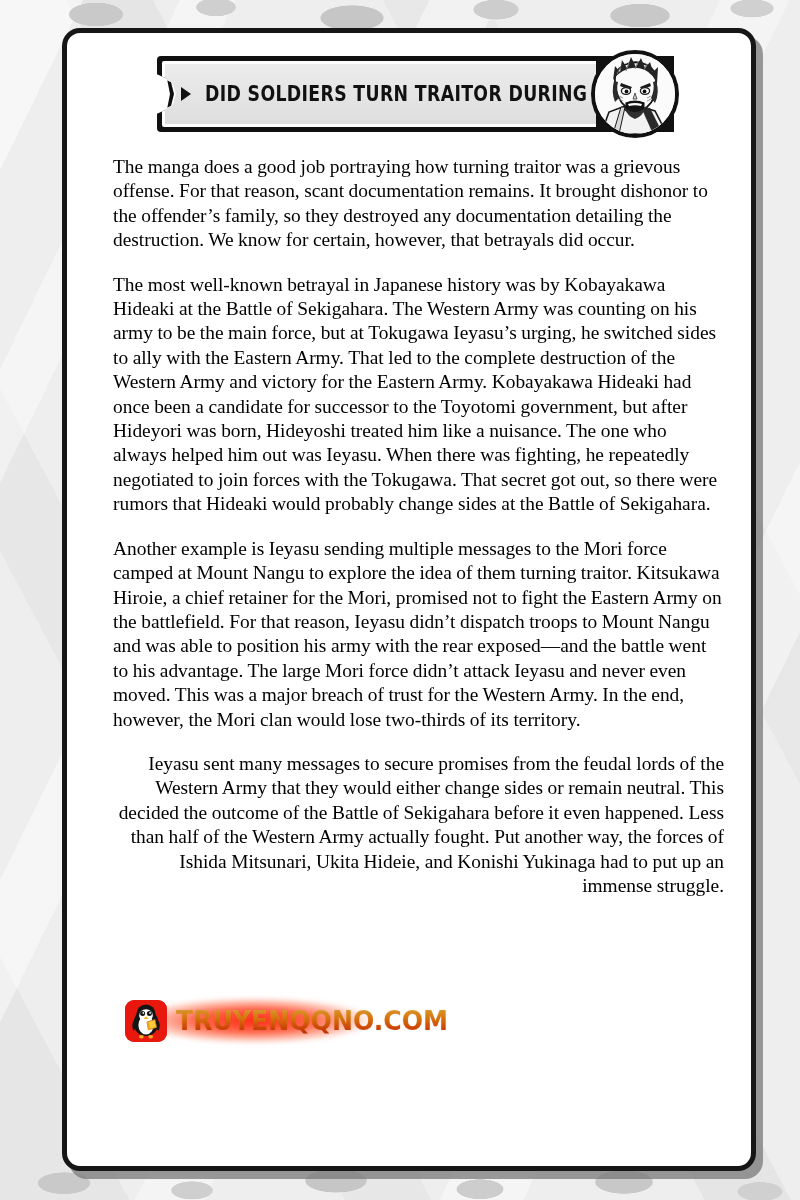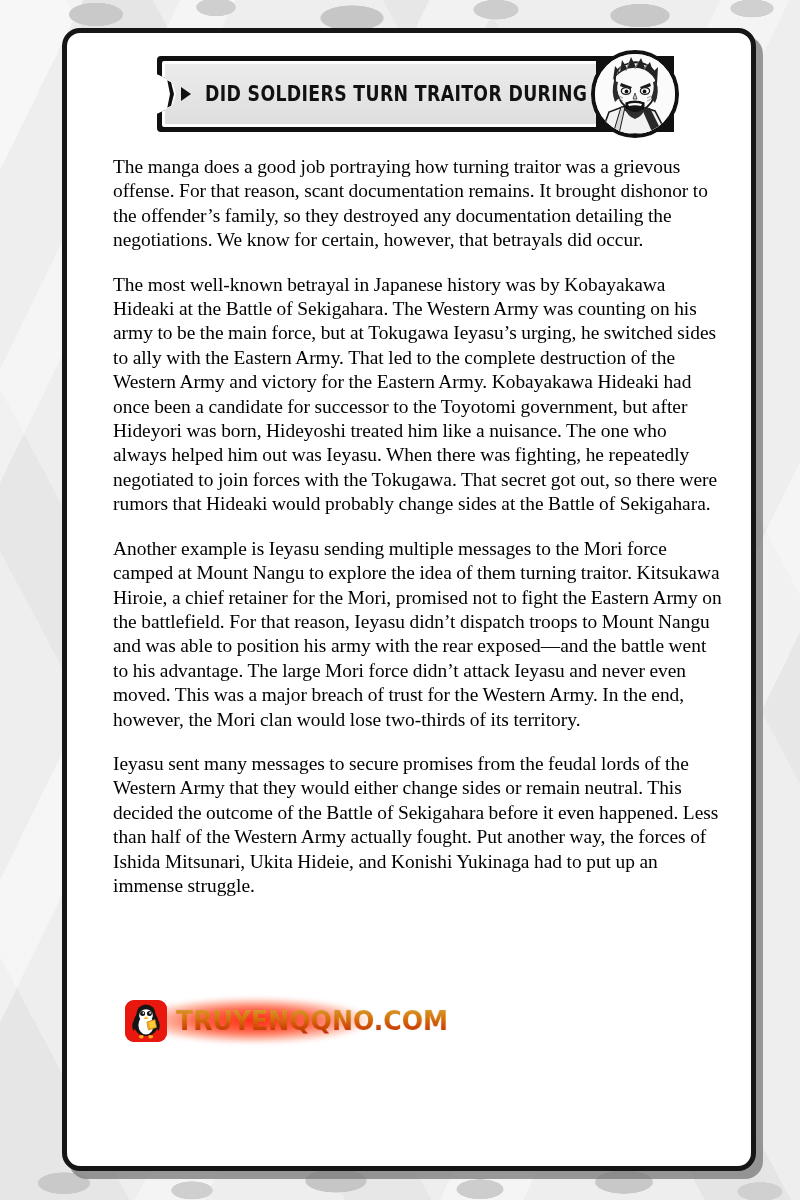--- a/index.html
+++ b/index.html
@@ -169,21 +169,21 @@
   }
   .paragraph {
     color: #000000;
     font-family: "Liberation Serif", serif;
     font-size: 19.4px;
     line-height: 24.4px;
     text-align: left;
     margin-bottom: 20px;
     word-spacing: -0.3px;
   }
-  .paragraph:last-child { margin-bottom: 4px; }
+  .paragraph:last-child { margin-bottom: 4px; text-align: right; }
 
   
   #watermark {
     position: absolute;
     left: 56px;
     top: 960px;
     width: 262px;
     height: 55px;
     display: flex;
     align-items: center;
@@ -282,21 +282,21 @@
 
           <path d="M28 52 Q33 63 40 65 Q47 63 52 52 Q46 58 40 58 Q34 58 28 52 Z" fill="#2e2e2e"></path>
 
           <path d="M24 42 L28 44 M24 45 L28 47 M56 42 L52 44 M56 45 L52 47" stroke="#8d8d8d" stroke-width="0.9"></path>
         </svg>
       </div>
     </div>
   </div>
 
   <div id="article">
-    <p class="paragraph">The manga does a good job portraying how turning traitor was a grievous offense. For that reason, scant documentation remains. It brought dishonor to the offender’s family, so they destroyed any documentation detailing the negotiations. We know for certain, however, that betrayals did occur.</p>
+    <p class="paragraph">The manga does a good job portraying how turning traitor was a grievous offense. For that reason, scant documentation remains. It brought dishonor to the offender’s family, so they destroyed any documentation detailing the destruction. We know for certain, however, that betrayals did occur.</p>
     <p class="paragraph">The most well-known betrayal in Japanese history was by Kobayakawa Hideaki at the Battle of Sekigahara. The Western Army was counting on his army to be the main force, but at Tokugawa Ieyasu’s urging, he switched sides to ally with the Eastern Army. That led to the complete destruction of the Western Army and victory for the Eastern Army. Kobayakawa Hideaki had once been a candidate for successor to the Toyotomi government, but after Hideyori was born, Hideyoshi treated him like a nuisance. The one who always helped him out was Ieyasu. When there was fighting, he repeatedly negotiated to join forces with the Tokugawa. That secret got out, so there were rumors that Hideaki would probably change sides at the Battle of Sekigahara.</p>
     <p class="paragraph">Another example is Ieyasu sending multiple messages to the Mori force camped at Mount Nangu to explore the idea of them turning traitor. Kitsukawa Hiroie, a chief retainer for the Mori, promised not to fight the Eastern Army on the battlefield. For that reason, Ieyasu didn’t dispatch troops to Mount Nangu and was able to position his army with the rear exposed—and the battle went to his advantage. The large Mori force didn’t attack Ieyasu and never even moved. This was a major breach of trust for the Western Army. In the end, however, the Mori clan would lose two-thirds of its territory.</p>
     <p class="paragraph">Ieyasu sent many messages to secure promises from the feudal lords of the Western Army that they would either change sides or remain neutral. This decided the outcome of the Battle of Sekigahara before it even happened. Less than half of the Western Army actually fought. Put another way, the forces of Ishida Mitsunari, Ukita Hideie, and Konishi Yukinaga had to put up an immense struggle.</p>
   </div>
 
   <div id="watermark">
     <div id="watermark-glow"></div>
     <div id="watermark-mascot">
       <svg viewBox="0 0 42 42" width="42" height="42">
         <rect x="0" y="0" width="42" height="42" rx="9" fill="#e8180f"></rect>

